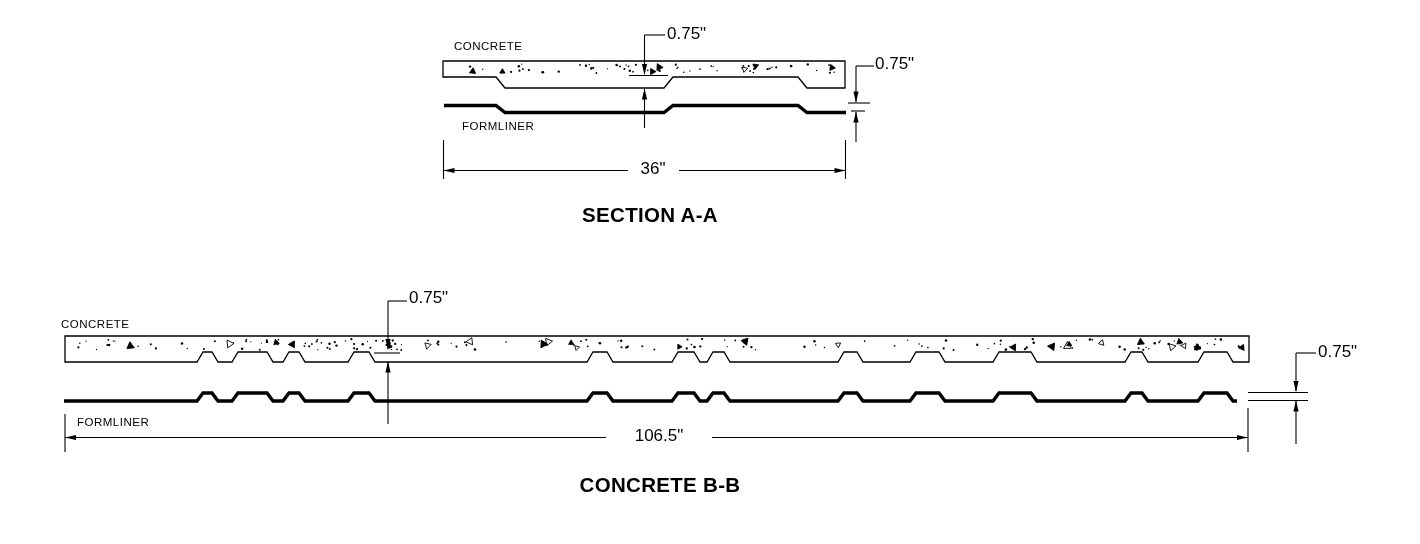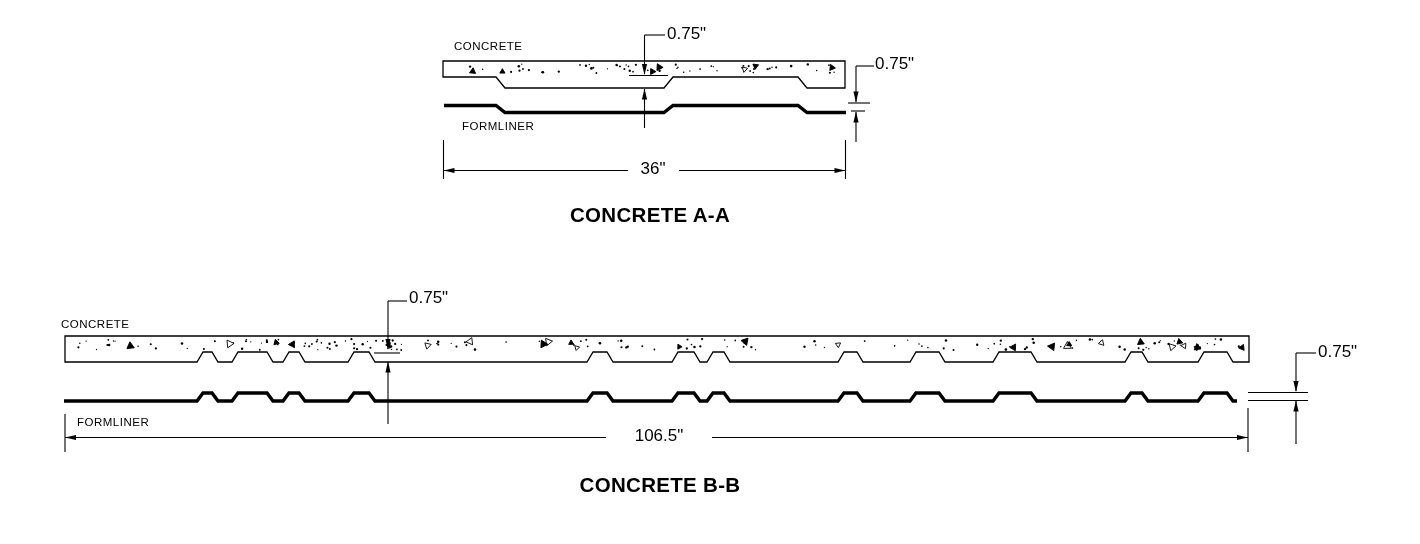--- a/index.html
+++ b/index.html
@@ -312,21 +312,21 @@
       <polygon points="388,361.5 385.4,372.5 390.6,372.5" fill="#000000"></polygon>
       <polygon points="1296,392 1293.4,381 1298.6,381" fill="#000000"></polygon>
       <polygon points="1296,400.5 1293.4,411.5 1298.6,411.5" fill="#000000"></polygon>
     </svg>
 
   <div class="lbl small" id="a-concrete">CONCRETE</div>
   <div class="lbl dim" id="a-dim-mid">0.75"</div>
   <div class="lbl dim" id="a-dim-right">0.75"</div>
   <div class="lbl small" id="a-formliner">FORMLINER</div>
   <div class="lbl dim ctr" id="a-width">36"</div>
-  <div class="lbl title ctr" id="a-title">CONCRETE A-A</div>
+  <div class="lbl title ctr" id="a-title">SECTION A-A</div>
 
   <div class="lbl small" id="b-concrete">CONCRETE</div>
   <div class="lbl dim" id="b-dim-mid">0.75"</div>
   <div class="lbl dim" id="b-dim-right">0.75"</div>
   <div class="lbl small" id="b-formliner">FORMLINER</div>
   <div class="lbl dim ctr" id="b-width">106.5"</div>
   <div class="lbl title ctr" id="b-title">CONCRETE B-B</div>
 </div>
 
 </body></html>

